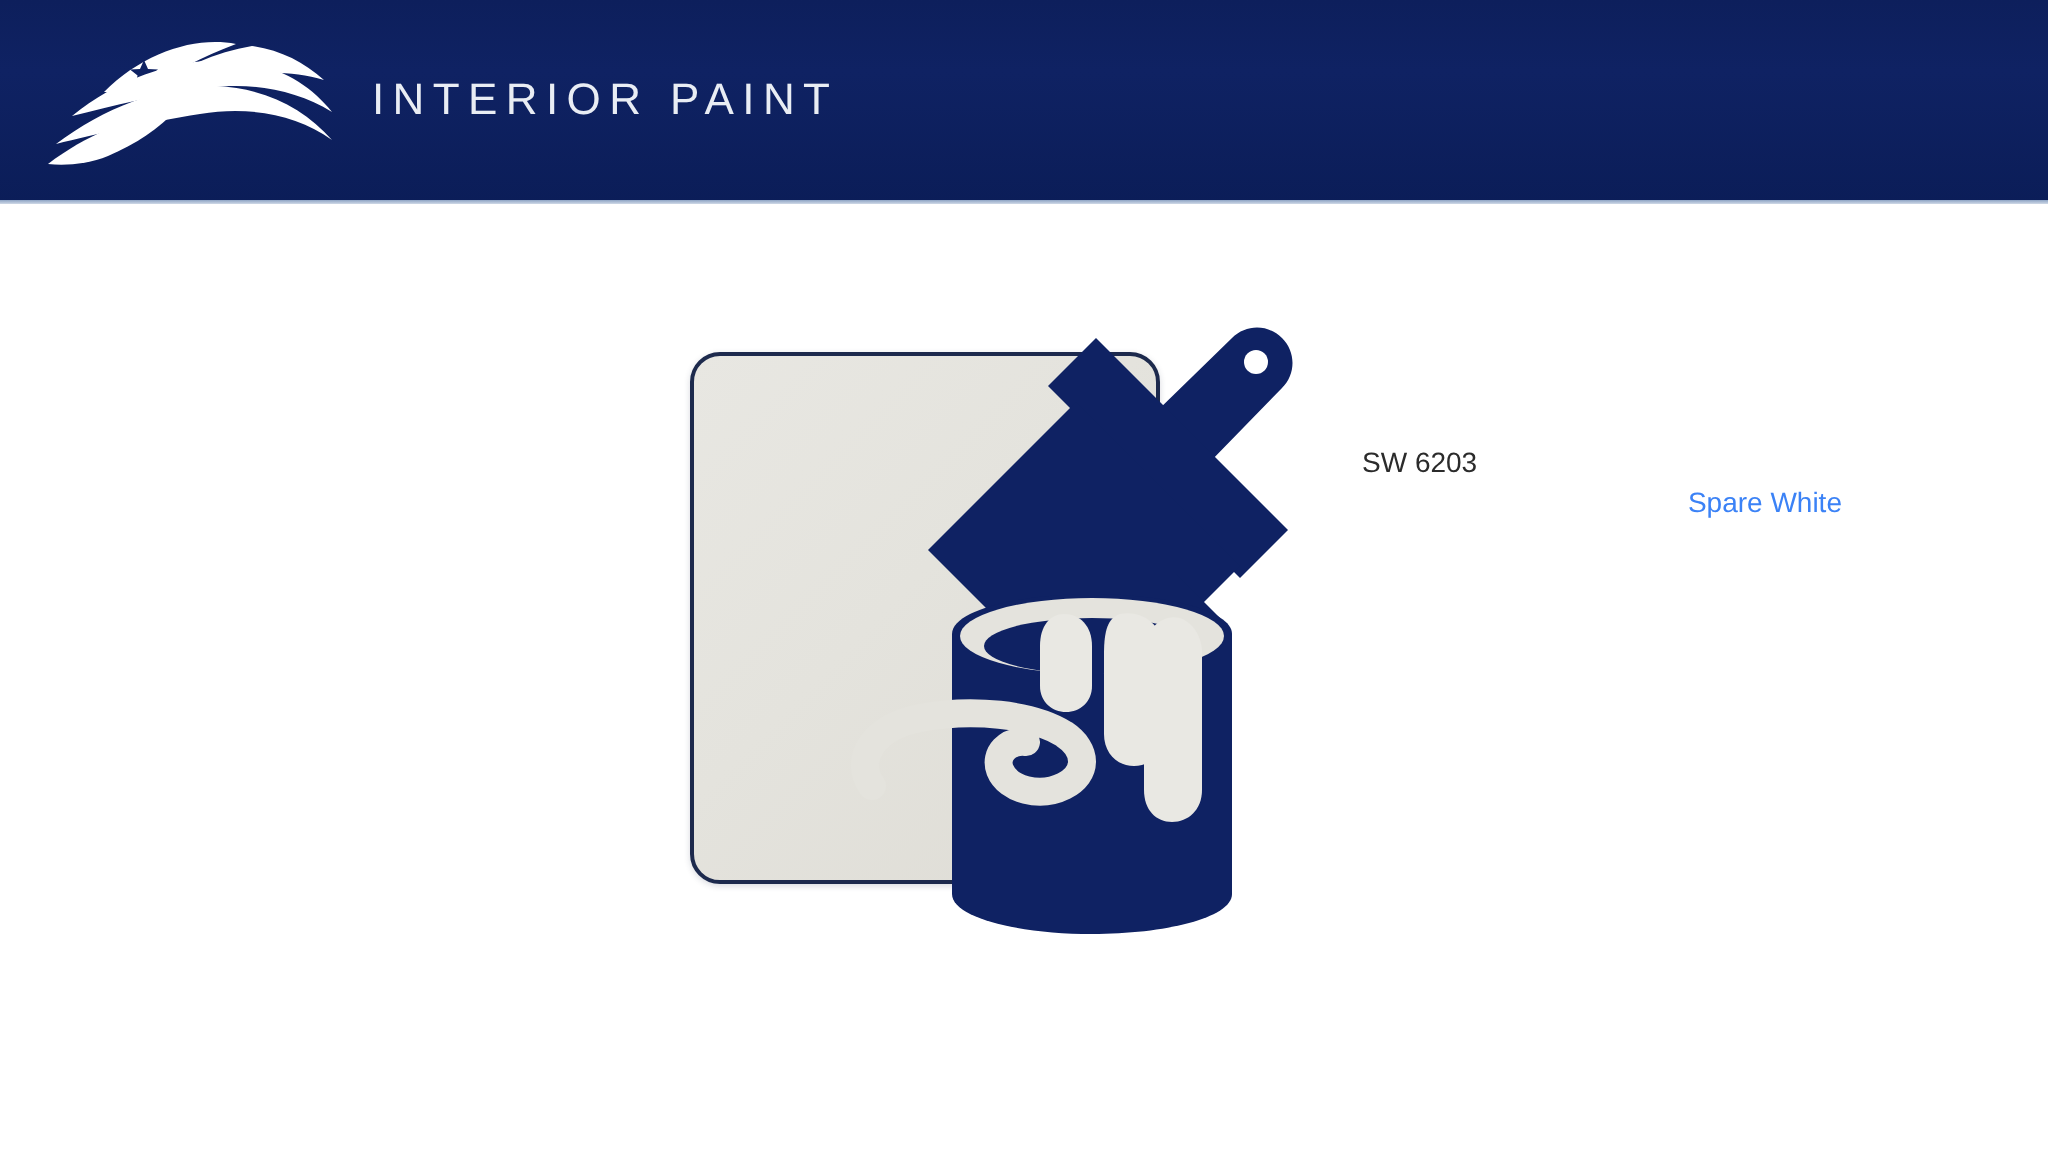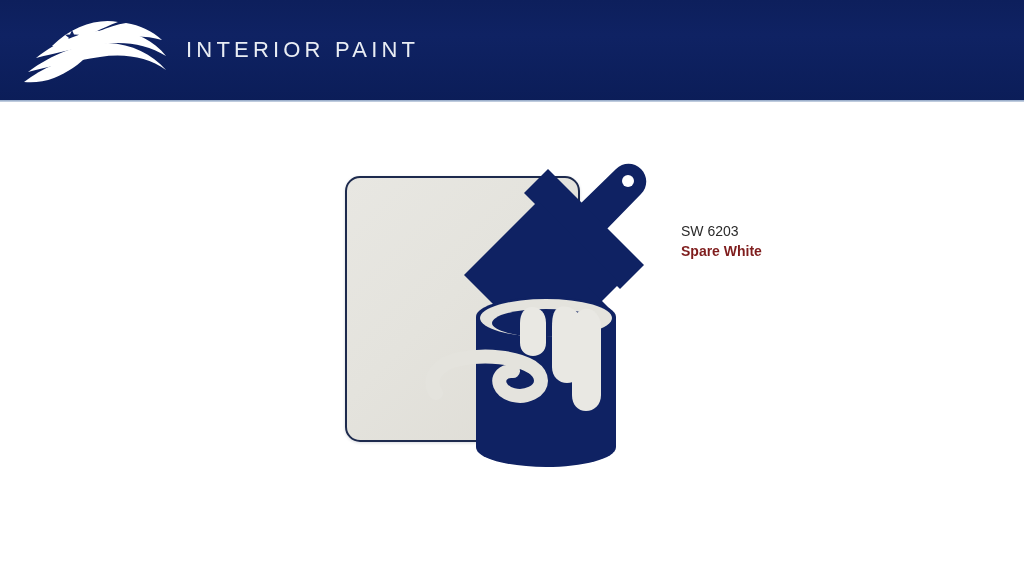--- a/index.html
+++ b/index.html
@@ -99,23 +99,24 @@
     margin-top: 48px;
   }
   #swatch-code {
     font-size: 14px;
     color: #2b2b2b;
     line-height: 19px;
     font-weight: 400;
   }
   #swatch-name {
     font-size: 14px;
-    color: #7f1d1d;
+    color: #3b82f6;
     line-height: 20px;
-    font-weight: bold;
+    font-weight: normal;
+    text-align: right;
   }
 </style>
 </head>
 <body>
 
 <div id="app-header">
 
   <span id="brand-logo">
     <svg viewBox="0 0 160 78" width="160" height="78" aria-hidden="true">
 

